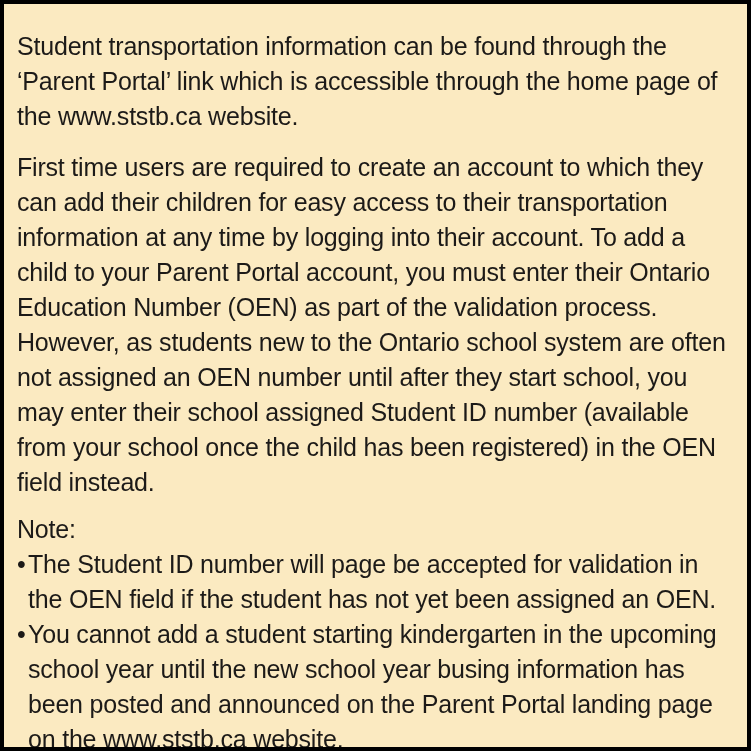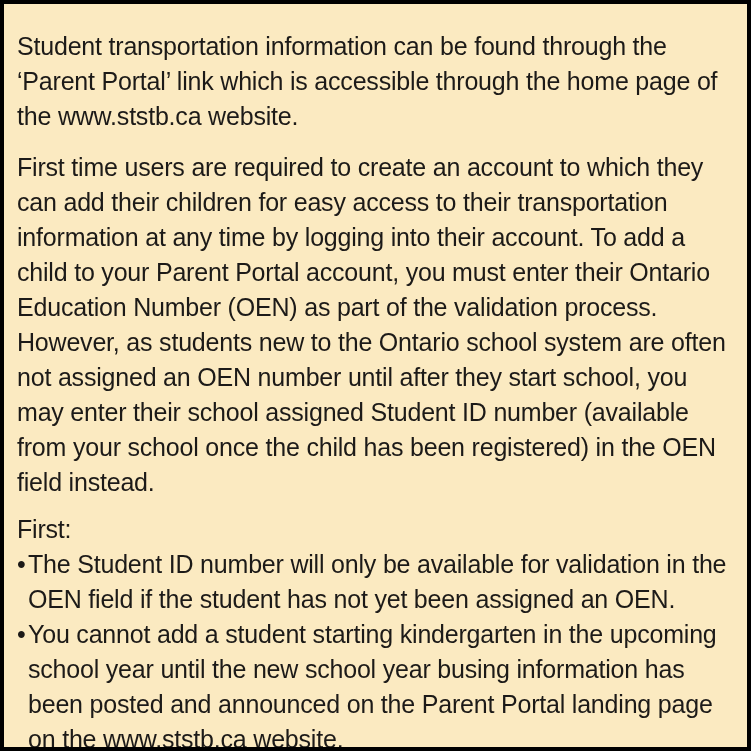--- a/index.html
+++ b/index.html
@@ -49,26 +49,26 @@
   </style>
 </head>
 <body>
 
 <div class="page">
 
   <p class="para">Student transportation information can be found through the ‘Parent Portal’ link which is accessible through the home page of the www.ststb.ca website.</p>
 
   <p class="para">First time users are required to create an account to which they can add their children for easy access to their transportation information at any time by logging into their account. To add a child to your Parent Portal account, you must enter their Ontario Education Number (OEN) as part of the validation process. However, as students new to the Ontario school system are often not assigned an OEN number until after they start school, you may enter their school assigned Student ID number (available from your school once the child has been registered) in the OEN field instead.</p>
 
-  <p class="note-label">First:</p>
+  <p class="note-label">Note:</p>
 
   <ul class="note-list">
     <li class="note-item">
       <span class="bullet">•</span>
-      <span class="text">The Student ID number will only be available for validation in the OEN field if the student has not yet been assigned an OEN.</span>
+      <span class="text">The Student ID number will page be accepted for validation in the OEN field if the student has not yet been assigned an OEN.</span>
     </li>
     <li class="note-item">
       <span class="bullet">•</span>
       <span class="text">You cannot add a student starting kindergarten in the upcoming school year until the new school year busing information has been posted and announced on the Parent Portal landing page on the www.ststb.ca website.</span>
     </li>
   </ul>
 
 </div>
 
 </body></html>

